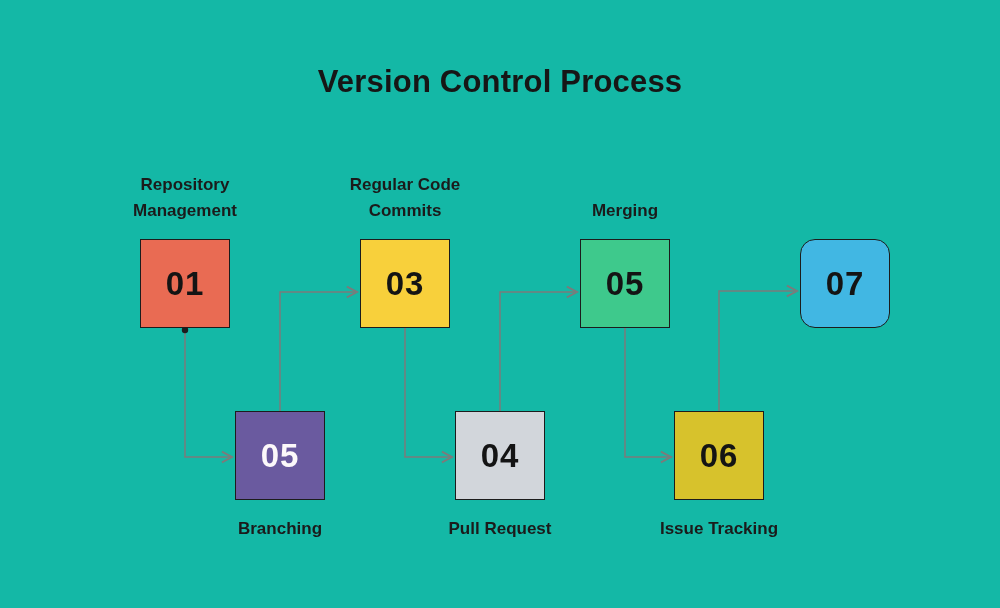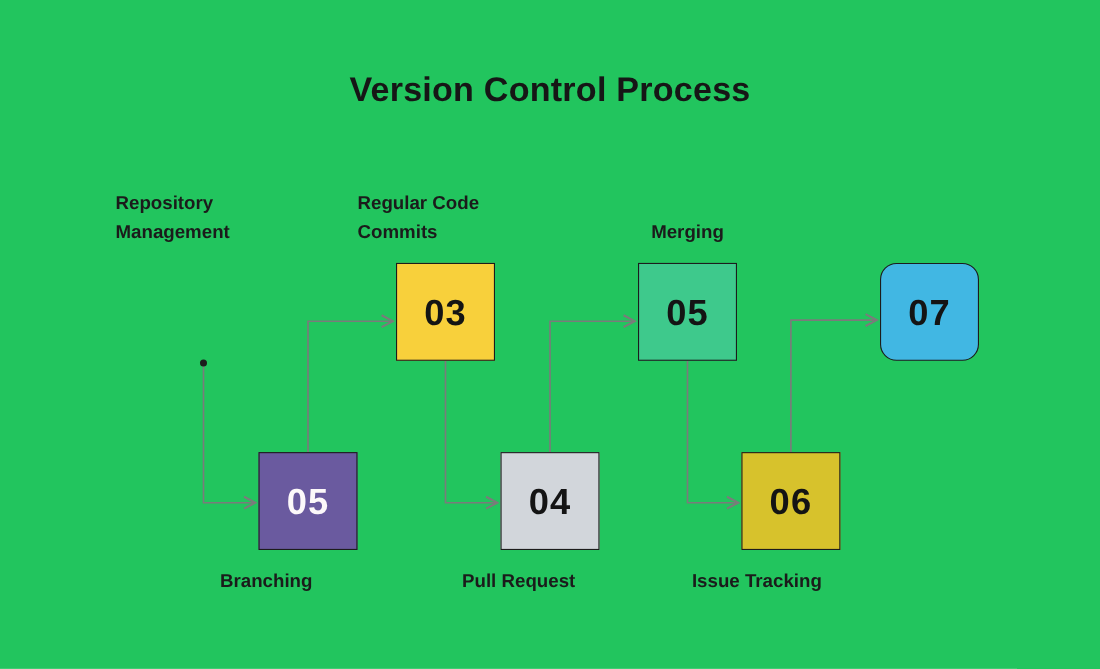--- a/index.html
+++ b/index.html
@@ -48,41 +48,41 @@
   .b3{left:360px;top:239px}
   .b4{left:455px;top:411px}
   .b5{left:580px;top:239px}
   .b6{left:674px;top:411px}
   .b7{left:800px;top:239px}
   .lbl{
     position:absolute;
     font-size:17px;
     font-weight:700;
     color:#1b1b1b;
-    text-align:left;
+    text-align:center;
     line-height:26px;
   }
   .lbl.above{
     height:54px;
     display:flex;
     align-items:flex-end;
     justify-content:center;
   }
   .l1{left:105px;top:170px;width:160px}
   .l3{left:325px;top:170px;width:160px}
   .l5{left:545px;top:170px;width:160px}
   .l7{left:765px;top:170px;width:160px}
   .l2{left:200px;top:516px;width:160px}
   .l4{left:420px;top:516px;width:160px}
   .l6{left:629px;top:516px;width:180px}
 </style>
 </head>
 <body>
 
-<div class="canvas" style="background-color: #22c55e;">
+<div class="canvas" style="background-color: #14b8a6;">
 
   <div class="title">Version Control Process</div>
 
   <svg class="connectors" viewBox="0 0 1000 608" xmlns="http://www.w3.org/2000/svg">
     <defs>
       <marker id="arrow" viewBox="0 0 10 10" refX="7" refY="5" markerWidth="9" markerHeight="9" orient="auto-start-reverse">
         <path d="M1,1 L8.5,5 L1,9" fill="none" stroke="#7b7b7b" stroke-width="1.4"></path>
       </marker>
     </defs>
     <g fill="none" stroke="#7b7b7b" stroke-width="1.5">
@@ -90,20 +90,23 @@
       <path d="M280,411 V292 H355" marker-end="url(#arrow)"></path>
       <path d="M405,328 V457 H450" marker-end="url(#arrow)"></path>
       <path d="M500,411 V292 H575" marker-end="url(#arrow)"></path>
       <path d="M625,328 V457 H669" marker-end="url(#arrow)"></path>
       <path d="M719,411 V291 H795" marker-end="url(#arrow)"></path>
     </g>
     <circle cx="185" cy="330" r="3.2" fill="#1c1c1c"></circle>
   </svg>
 
   <div class="lbl above l1">Repository Management</div>
+  <div class="step-box b1" style="background-color: rgb(233, 107, 83);">
+    <span class="step-num" style="color: rgb(20, 20, 20);">01</span>
+  </div>
 
   <div class="step-box b2" style="background-color: rgb(106, 90, 159);">
     <span class="step-num" style="color: rgb(252, 248, 250);">05</span>
   </div>
   <div class="lbl l2">Branching</div>
 
   <div class="lbl above l3">Regular Code Commits</div>
   <div class="step-box b3" style="background-color: rgb(248, 208, 59);">
     <span class="step-num" style="color: rgb(20, 20, 20);">03</span>
   </div>

